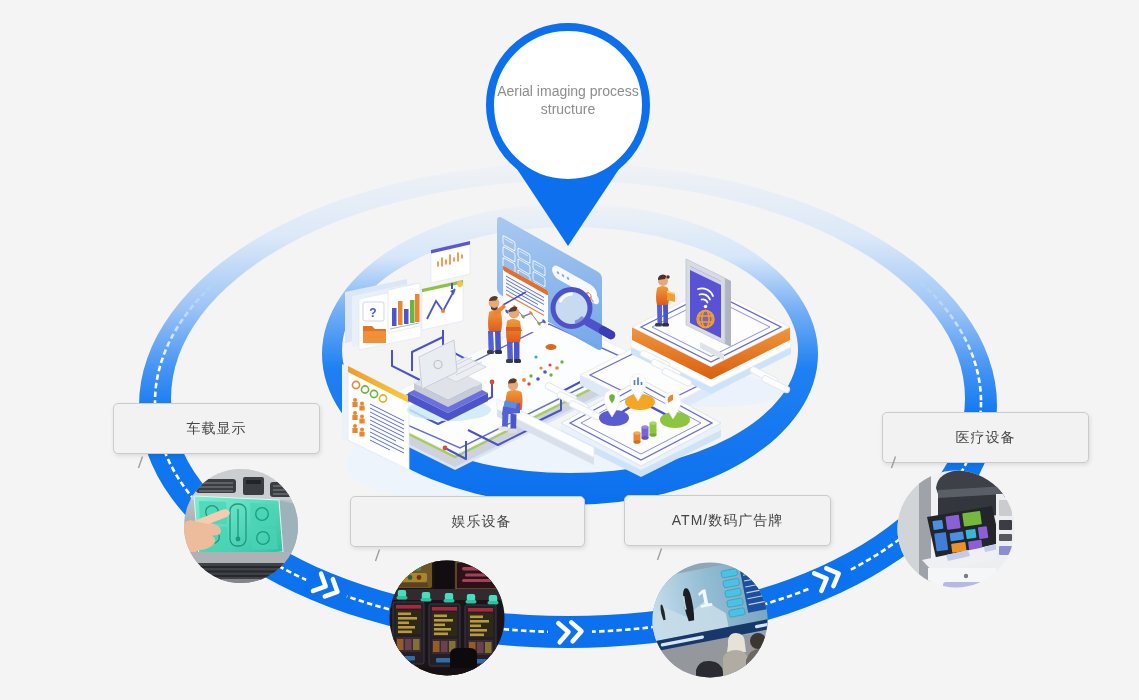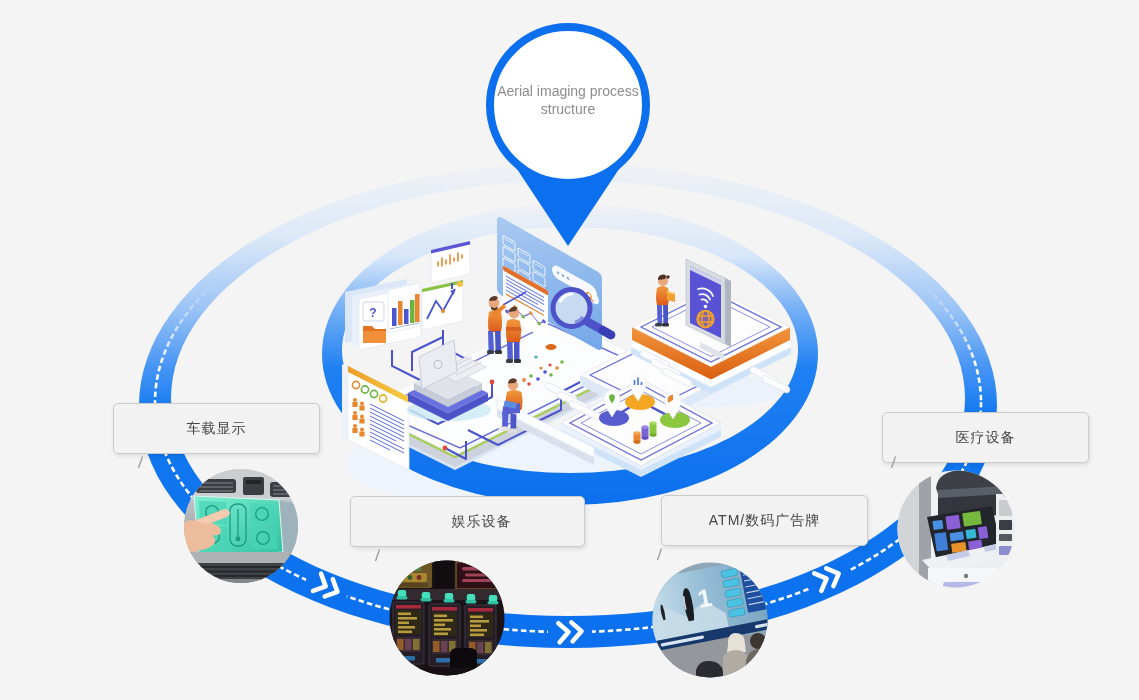--- a/index.html
+++ b/index.html
@@ -691,21 +691,21 @@
     <rect x="999" y="500" width="13" height="16" rx="1" fill="#caccd0"></rect>
     <rect x="999" y="520" width="13" height="10" rx="1" fill="#3a3d44"></rect>
     <rect x="999" y="534" width="13" height="7" rx="1" fill="#55585e"></rect>
     <rect x="999" y="546" width="13" height="9" rx="1" fill="#8a8dd0"></rect>
   </g>
 </g>
 </svg>
 
 <div class="label" style="left:113px;top:403px;">车载显示</div>
 <div class="label" style="left:350px;top:496px;padding-left:28px;">娱乐设备</div>
-<div class="label" style="left:661px;top:495px;">ATM/数码广告牌</div>
+<div class="label" style="left:624px;top:495px;">ATM/数码广告牌</div>
 <div class="label" style="left:866px;top:412px;margin-left:16px;">医疗设备</div>
 <svg width="1139" height="700" viewBox="0 0 1139 700" style="position:absolute;left:0;top:0;pointer-events:none;">
   <g stroke="#9a9a9a" stroke-width="1.3">
     <line x1="142.5" y1="456.5" x2="138.5" y2="468"></line>
     <line x1="379.5" y1="549.5" x2="375.5" y2="561"></line>
     <line x1="661.5" y1="548.5" x2="657.5" y2="560"></line>
     <line x1="895.5" y1="456.5" x2="891.5" y2="468"></line>
   </g>
 </svg>
 

